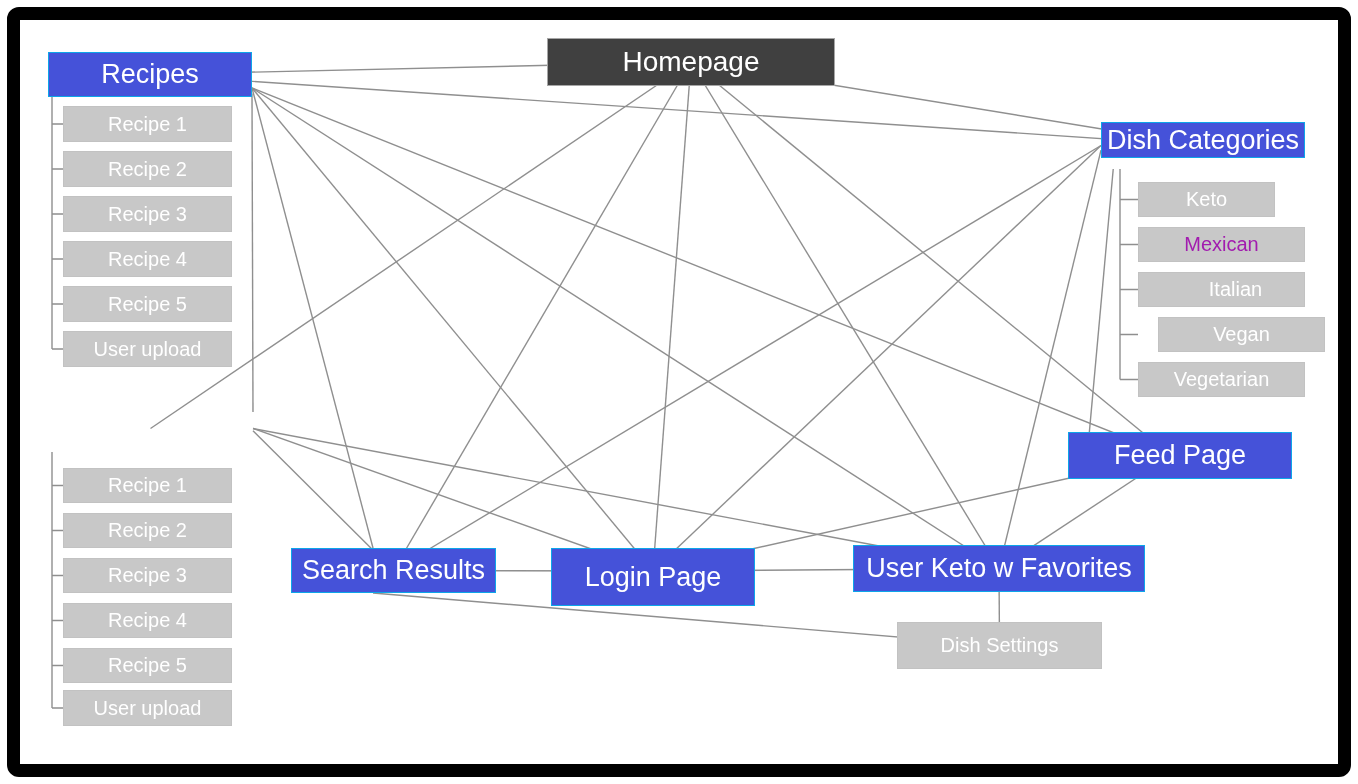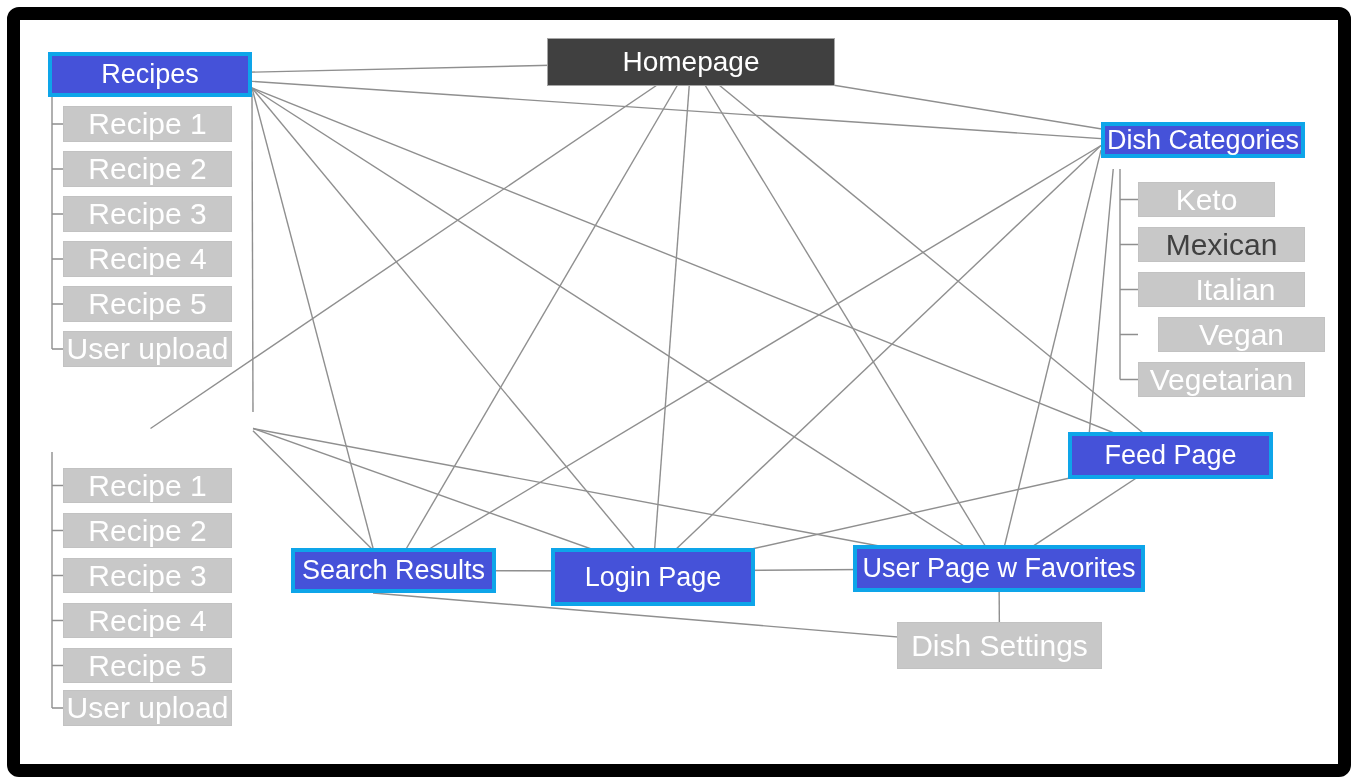--- a/index.html
+++ b/index.html
@@ -3,23 +3,23 @@
 <meta charset="utf-8">
 <style>
   html,body{margin:0;padding:0;background:#ffffff;}
   body{font-family:"Liberation Sans","DejaVu Sans",sans-serif;}
   #stage{position:relative;width:1358px;height:784px;background:#ffffff;overflow:hidden;}
   #frame{position:absolute;left:7px;top:7px;right:7px;bottom:7px;
          border:13px solid #000;border-radius:12px;pointer-events:none;z-index:30;}
   #wires{position:absolute;left:0;top:0;z-index:1;}
   .node{position:absolute;box-sizing:border-box;display:flex;align-items:center;justify-content:center;
         z-index:5;color:#fff;text-align:center;white-space:nowrap;cursor:default;}
-  .node.primary{font-size:27px;border:4px solid #0ea5e9;}
+  .node.primary{font-size:27px;border:1px solid #0ea5e9;}
   .node.header{font-size:28px;border:1px solid #a6a6a6;}
-  .node.child{font-size:30px;border:1px solid #c2c2c2;}
+  .node.child{font-size:20px;border:1px solid #c2c2c2;}
   .node .lbl{pointer-events:none;}
 </style>
 </head>
 <body>
 
 <div id="stage">
   <svg id="wires" width="1358" height="784" viewBox="0 0 1358 784" xmlns="http://www.w3.org/2000/svg">
       <line x1="691" y1="62" x2="150" y2="74.5" stroke="#8f8f8f" stroke-width="1.4"></line>
       <line x1="691" y1="62" x2="1203" y2="145.5" stroke="#8f8f8f" stroke-width="1.4"></line>
       <line x1="691" y1="62" x2="150.5" y2="428.5" stroke="#8f8f8f" stroke-width="1.4"></line>
@@ -53,31 +53,31 @@
   <div id="frame"></div>
 <div class="node header" style="left: 547px; top: 38px; width: 288px; height: 48px; background: #404040; color: rgb(255, 255, 255);">
       <span class="lbl">Homepage</span>
     </div>
     <div class="node primary" style="left: 48px; top: 52px; width: 204px; height: 45px; background: rgb(69, 82, 217); color: rgb(255, 255, 255);">
       <span class="lbl">Recipes</span>
     </div>
     <div class="node primary" style="left: 1101px; top: 122px; width: 204px; height: 36px; background: rgb(69, 82, 217); color: rgb(255, 255, 255);">
       <span class="lbl">Dish Categories</span>
     </div>
-    <div class="node primary" style="left: 1068px; top: 432px; width: 205px; height: 47px; background: rgb(69, 82, 217); color: rgb(255, 255, 255);">
+    <div class="node primary" style="left: 1068px; top: 432px; width: 224px; height: 47px; background: rgb(69, 82, 217); color: rgb(255, 255, 255);">
       <span class="lbl">Feed Page</span>
     </div>
     <div class="node primary" style="left: 291px; top: 548px; width: 205px; height: 45px; background: rgb(69, 82, 217); color: rgb(255, 255, 255);">
       <span class="lbl">Search Results</span>
     </div>
     <div class="node primary" style="left: 551px; top: 548px; width: 204px; height: 58px; background: rgb(69, 82, 217); color: rgb(255, 255, 255);">
       <span class="lbl">Login Page</span>
     </div>
     <div class="node primary" style="left: 853px; top: 545px; width: 292px; height: 47px; background: rgb(69, 82, 217); color: rgb(255, 255, 255);">
-      <span class="lbl">User Page w Favorites</span>
+      <span class="lbl">User Keto w Favorites</span>
     </div>
     <div class="node child" style="left: 897px; top: 622px; width: 205px; height: 47px; background: rgb(200, 200, 200); color: rgb(255, 255, 255);">
       <span class="lbl">Dish Settings</span>
     </div>
     <div class="node child" style="left: 63px; top: 106px; width: 169px; height: 36px; background: rgb(200, 200, 200); color: rgb(255, 255, 255);">
       <span class="lbl">Recipe 1</span>
     </div>
     <div class="node child" style="left: 63px; top: 151px; width: 169px; height: 36px; background: rgb(200, 200, 200); color: rgb(255, 255, 255);">
       <span class="lbl">Recipe 2</span>
     </div>
@@ -107,21 +107,21 @@
     </div>
     <div class="node child" style="left: 63px; top: 648px; width: 169px; height: 35px; background: rgb(200, 200, 200); color: rgb(255, 255, 255);">
       <span class="lbl">Recipe 5</span>
     </div>
     <div class="node child" style="left: 63px; top: 690px; width: 169px; height: 36px; background: rgb(200, 200, 200); color: rgb(255, 255, 255);">
       <span class="lbl">User upload</span>
     </div>
     <div class="node child" style="left: 1138px; top: 182px; width: 137px; height: 35px; background: rgb(200, 200, 200); color: rgb(255, 255, 255);">
       <span class="lbl">Keto</span>
     </div>
-    <div class="node child" style="left: 1138px; top: 227px; width: 167px; height: 35px; background: rgb(200, 200, 200); color: #404040;">
+    <div class="node child" style="left: 1138px; top: 227px; width: 167px; height: 35px; background: rgb(200, 200, 200); color: #a21caf;">
       <span class="lbl">Mexican</span>
     </div>
     <div class="node child" style="left: 1138px; top: 272px; width: 167px; height: 35px; background: rgb(200, 200, 200); color: rgb(255, 255, 255); padding-left: 28px;">
       <span class="lbl">Italian</span>
     </div>
     <div class="node child" style="left: 1138px; top: 317px; width: 167px; height: 35px; background: rgb(200, 200, 200); color: rgb(255, 255, 255); margin-left: 20px;">
       <span class="lbl">Vegan</span>
     </div>
     <div class="node child" style="left: 1138px; top: 362px; width: 167px; height: 35px; background: rgb(200, 200, 200); color: rgb(255, 255, 255); align-items: center;">
       <span class="lbl">Vegetarian</span>

